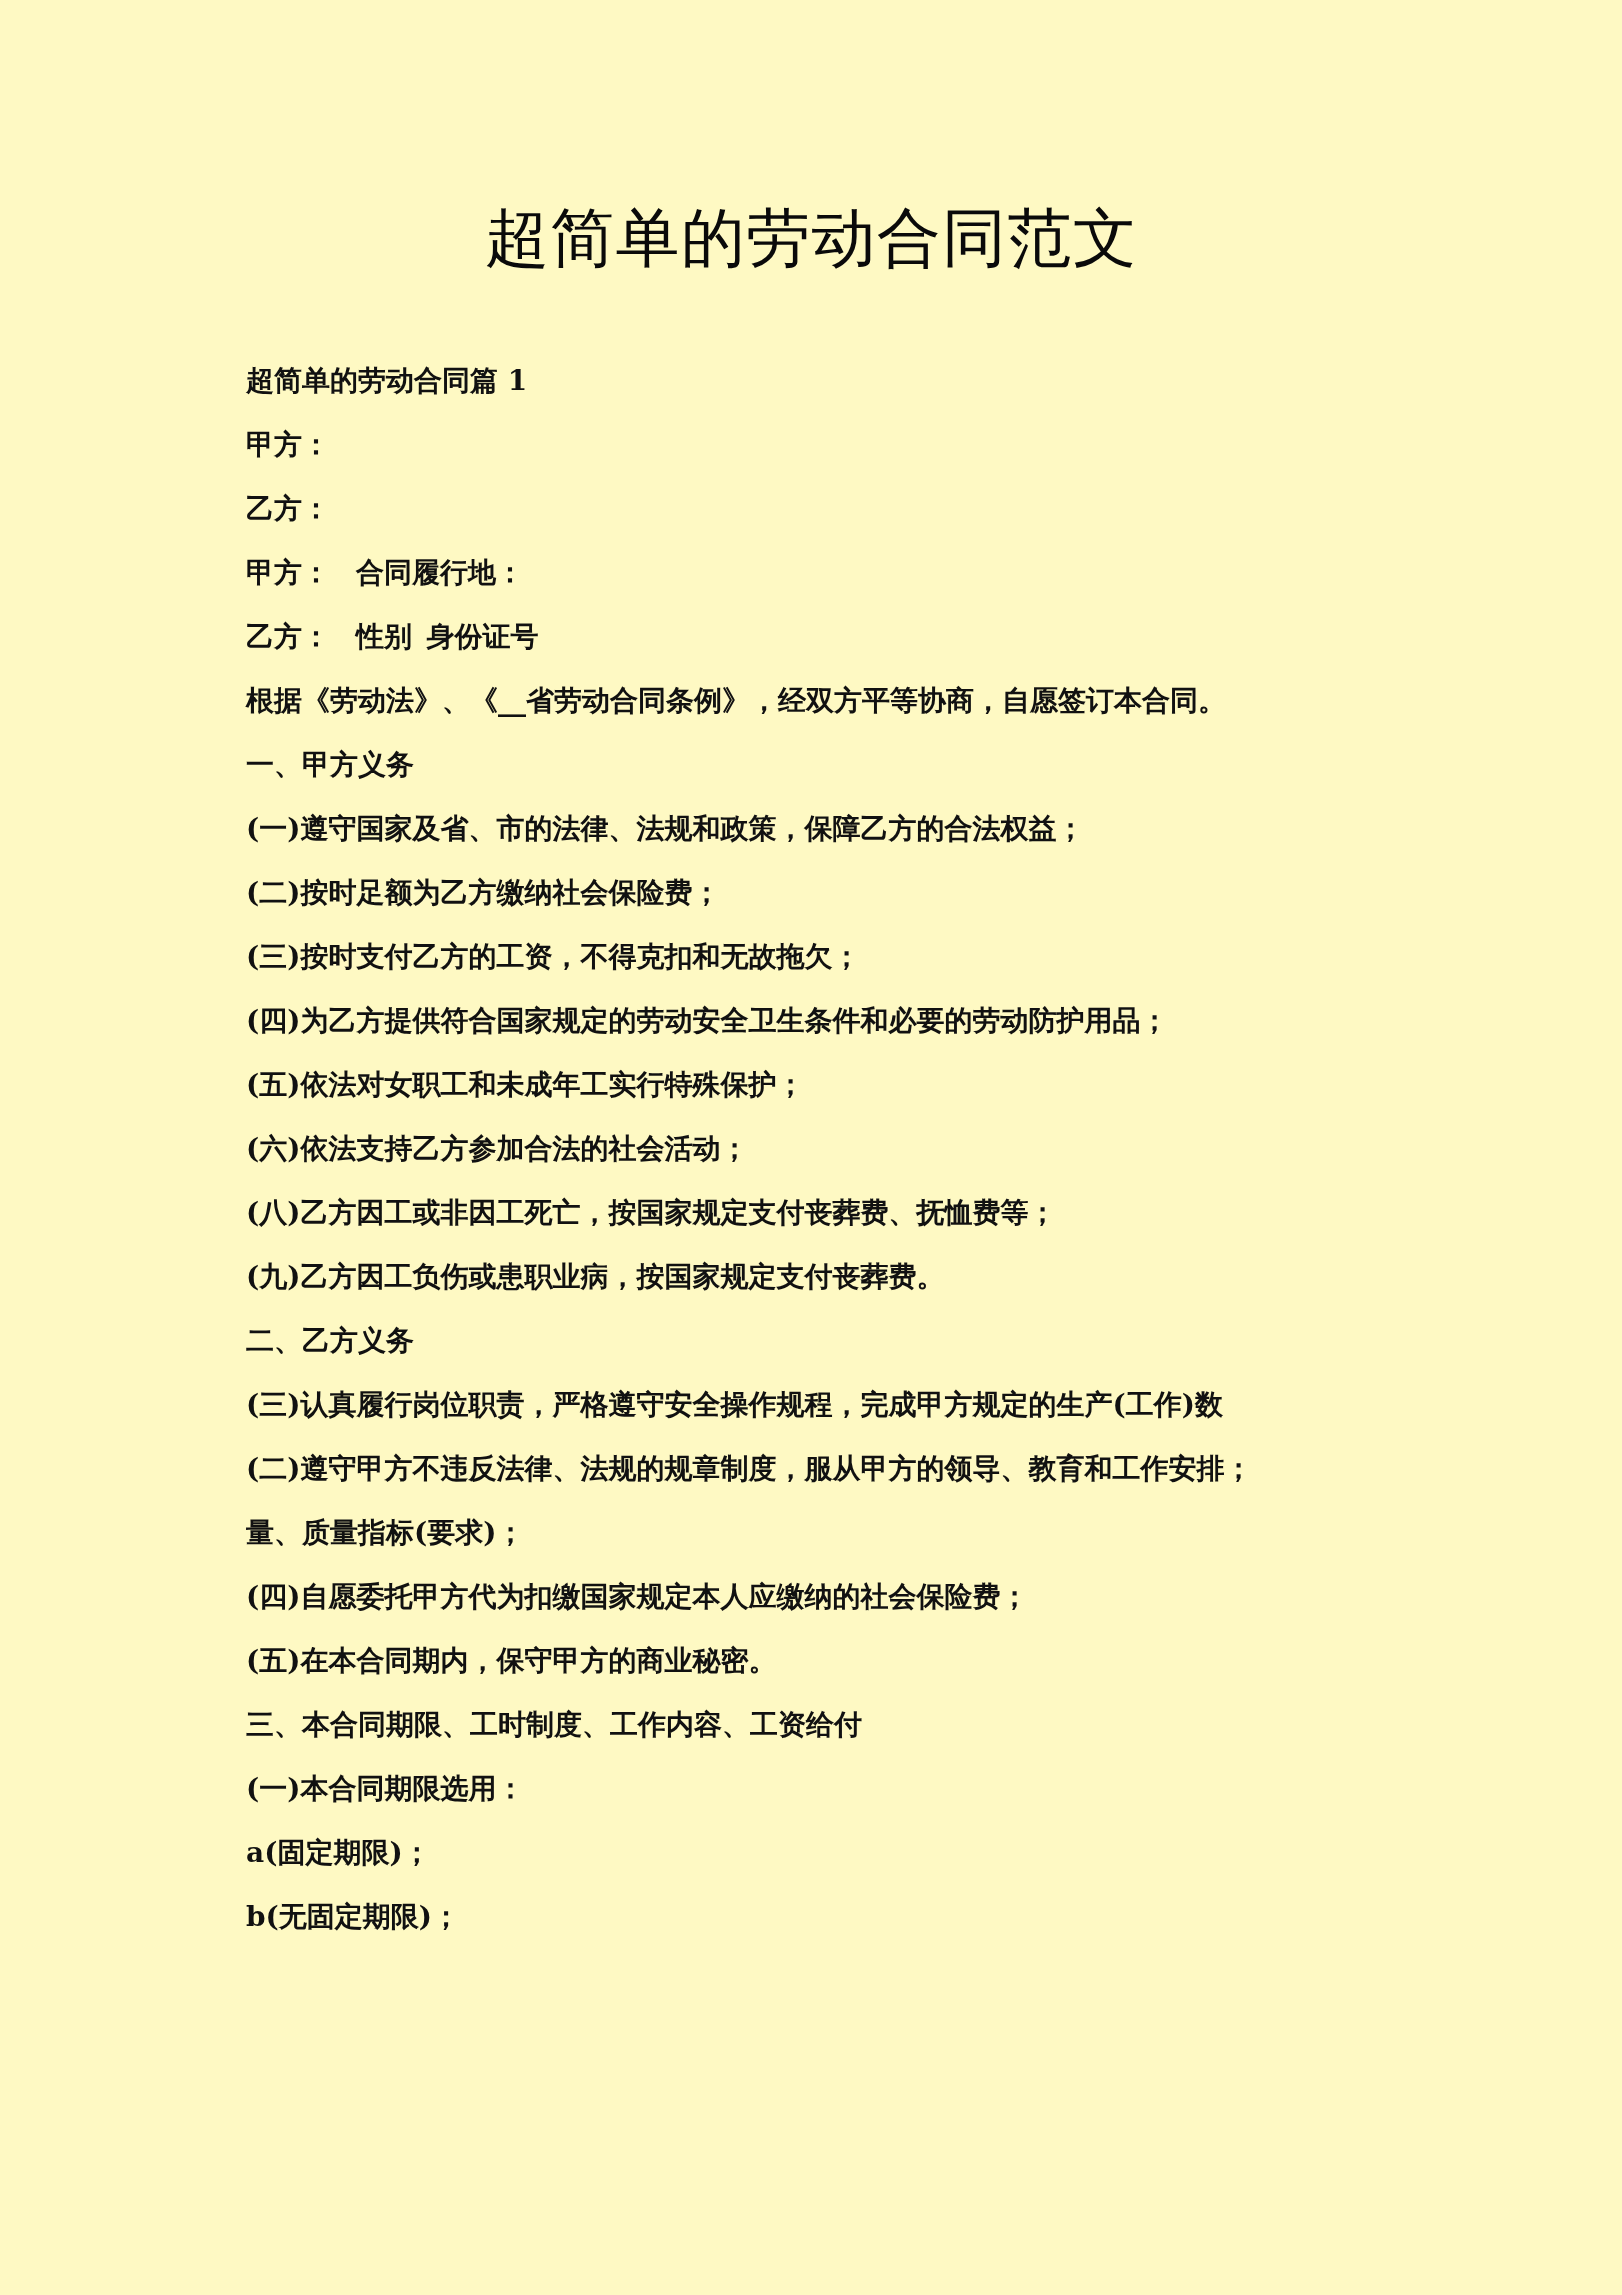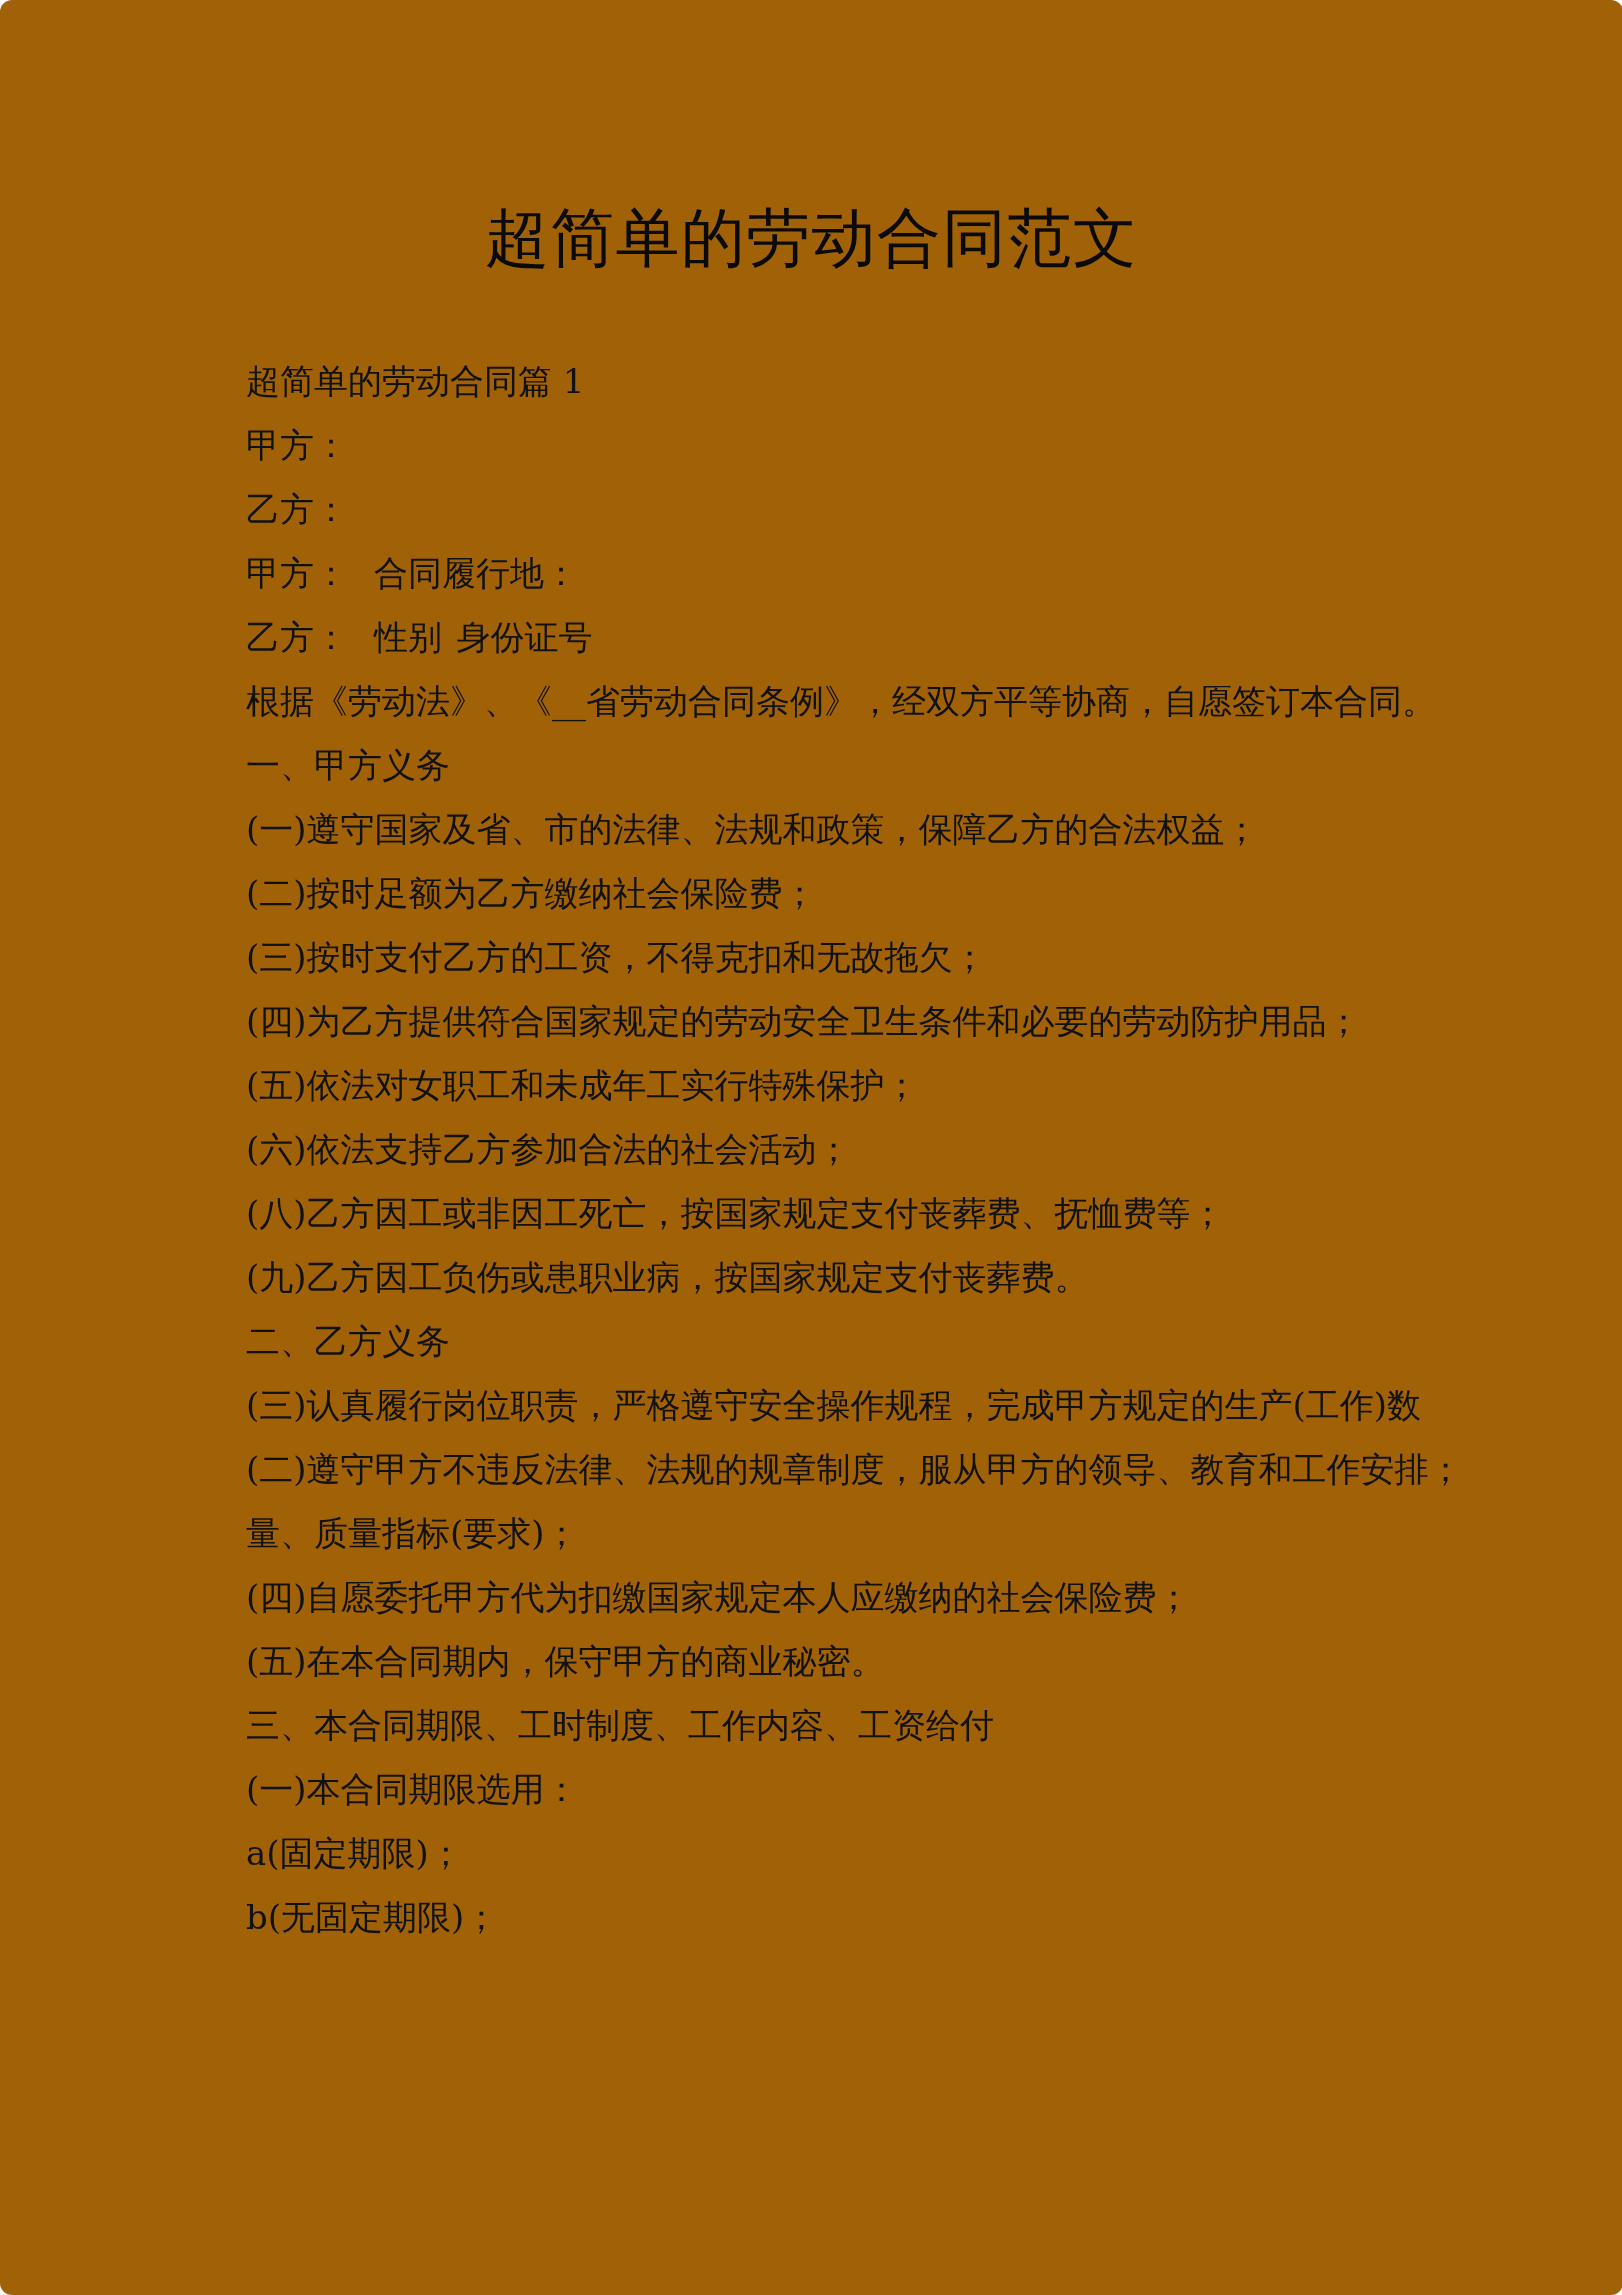--- a/index.html
+++ b/index.html
@@ -14,22 +14,21 @@
       overflow: hidden;
       color: #111111;
       font-family: "DejaVu Serif", "Liberation Serif", serif;
     }
     .page {
       position: absolute;
       left: 0;
       top: 0;
       width: 1623px;
       height: 2295px;
-      background: #a16207;
-      border-radius: 12px;
+      background: #fef9c3;
     }
     .title {
       position: absolute;
       left: 0;
       width: 1623px;
       top: 196px;
       text-align: center;
       font-size: 64px;
       line-height: 85px;
       letter-spacing: 1.3px;
@@ -37,25 +36,26 @@
       margin: 0;
       font-weight: normal;
     }
     .body {
       position: absolute;
       left: 246px;
       top: 349px;
       width: 1139px;
     }
     .line {
-      font-size: 34px;
+      font-size: 28px;
       line-height: 64px;
       height: 64px;
       white-space: nowrap;
       margin: 0;
+      font-weight: bold;
     }
     .gap {
       display: inline-block;
       width: 26px;
     }
     .gap-sm {
       display: inline-block;
       width: 14.4px;
     }
   </style>

